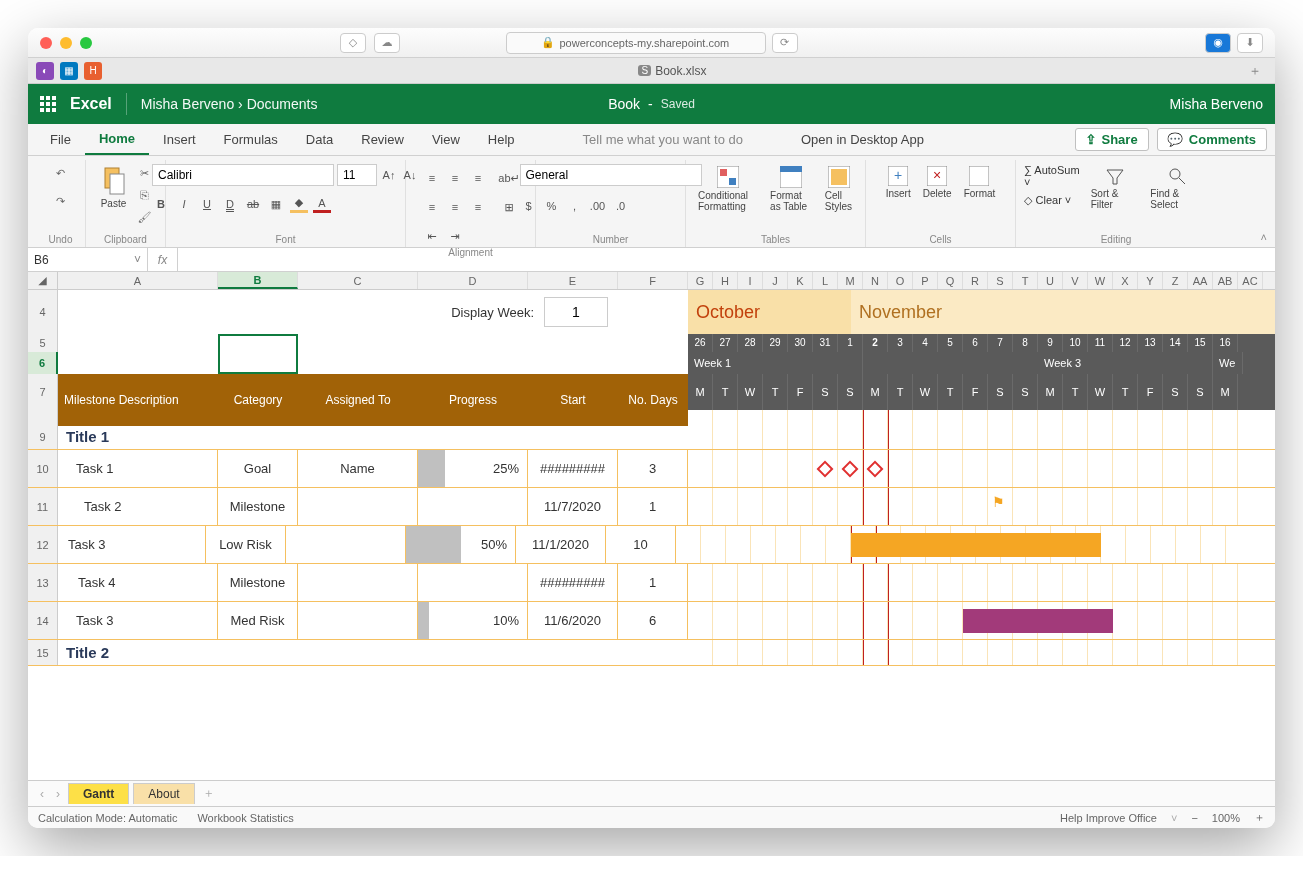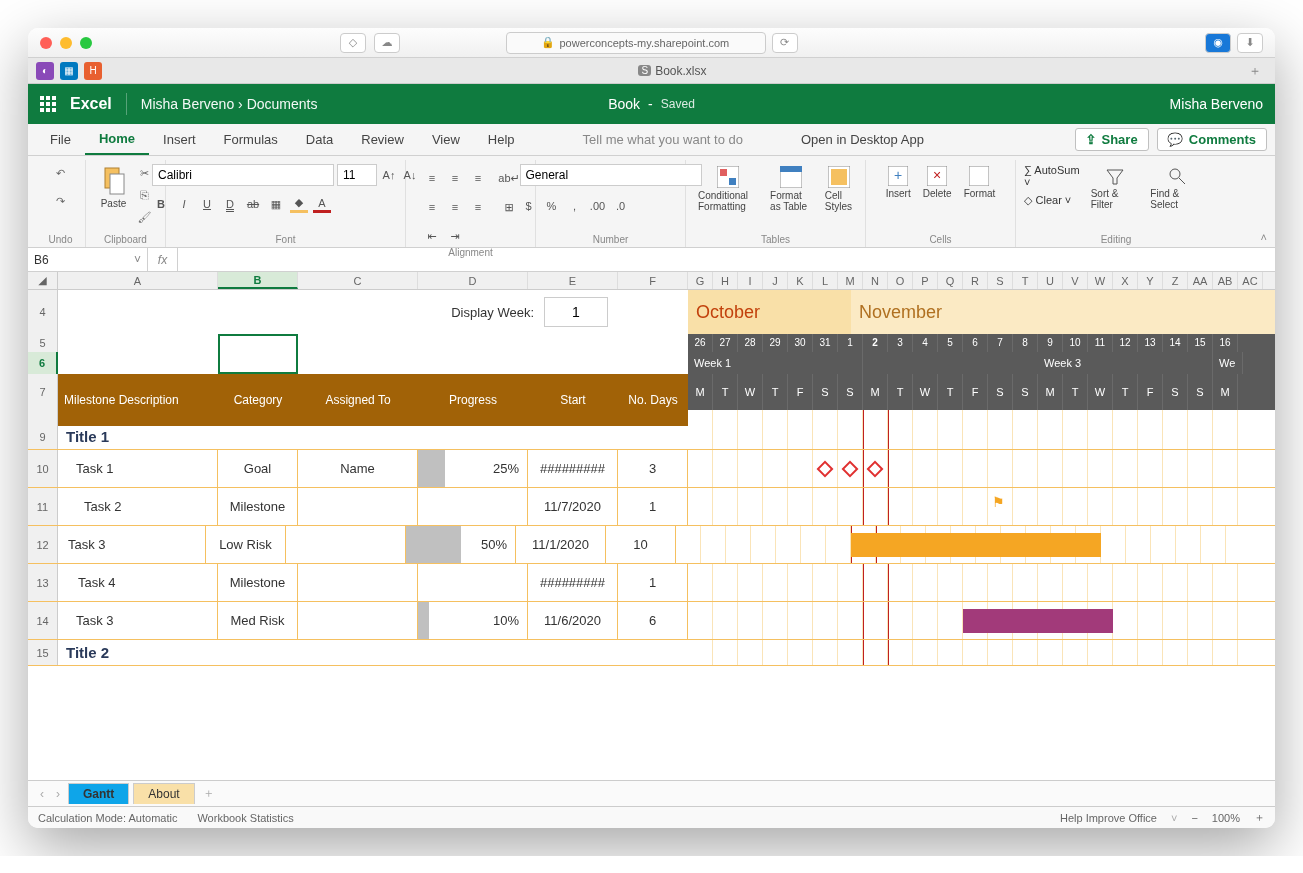--- a/index.html
+++ b/index.html
@@ -103,21 +103,21 @@
 .bar.purple { background: #a23a7a; }
 .diamond { position: absolute; width: 12px; height: 12px; transform: rotate(45deg); top: 13px; background: #fff; border: 2px solid #e03030; }
 .flag { position: absolute; top: 6px; font-size: 14px; }
 
 .progress-cell { position: relative; text-align: right; padding-right: 8px; }
 .progress-fill { position: absolute; left: 0; top: 0; bottom: 0; background: #c0c0c0; }
 
 
 .sheet-tabs { height: 26px; border-top: 1px solid #ccc; display: flex; align-items: center; padding: 0 8px; gap: 4px; background: #fafafa; font-size: 12px; }
 .stab { padding: 3px 14px; border: 1px solid #ccc; border-bottom: none; background: #fff; }
-.stab.active { font-weight: 700; background: #0ea5e9; }
+.stab.active { font-weight: 700; background: #fde047; }
 .stab.about { background: #f9e0a8; }
 .nav-arr { color: #aaa; padding: 0 4px; }
 
 
 .status { height: 22px; border-top: 1px solid #ccc; display: flex; align-items: center; padding: 0 10px; font-size: 11px; color: #666; gap: 20px; background: #f9f9f9; }
 .status .right { margin-left: auto; display: flex; gap: 14px; align-items: center; }
 </style>
 </head>
 <body>
 

